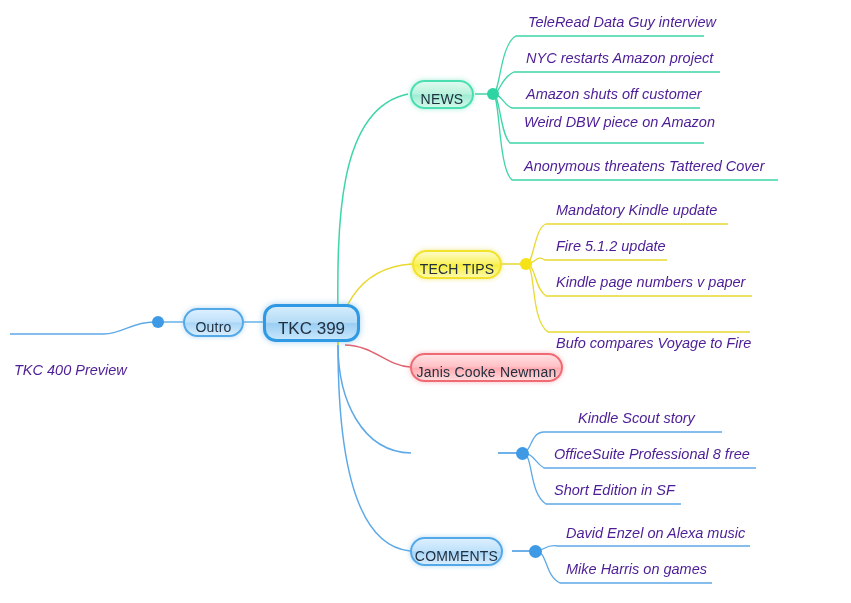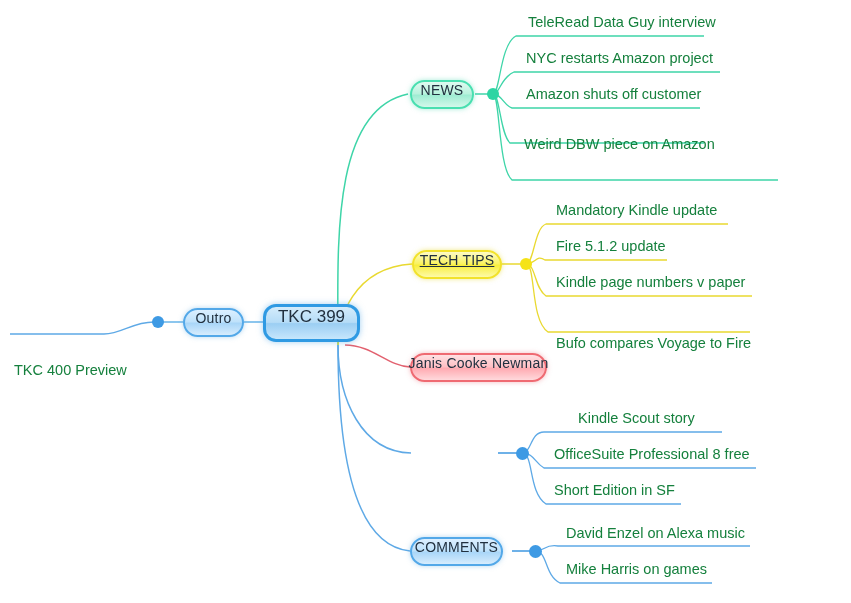--- a/index.html
+++ b/index.html
@@ -9,21 +9,21 @@
     font-family:"Liberation Sans","DejaVu Sans",sans-serif;
     overflow:hidden;
     position:relative;
   }
   #map{position:absolute;left:0;top:0;width:851px;height:603px;}
   svg.wires{position:absolute;left:0;top:0;width:851px;height:603px;pointer-events:none;}
 
   
   .node{
     position:absolute;
-    display:flex;align-items:flex-start;justify-content:center;
+    display:flex;align-items:flex-end;justify-content:center;
     box-sizing:border-box;
     white-space:nowrap;
     color:#21303f;
     border-radius:999px;
   }
   .node-root{
     font-size:17px;
     border:3px solid #2f9ae3;
     background:linear-gradient(180deg,#d4ecfb 0%,#b5dcf7 48%,#9bcef3 52%,#c6e6fc 100%);
     box-shadow:0 0 6px rgba(90,170,230,.55);
@@ -40,35 +40,35 @@
   }
   .b-green{
     border-color:#49dfb0;
     background:linear-gradient(180deg,#dffaf0 0%,#b8f2dd 47%,#9eecd2 53%,#d3f8ea 100%);
     box-shadow:0 0 5px rgba(80,220,180,.5);
   }
   .b-yellow{
     border-color:#f2e22a;
     background:linear-gradient(180deg,#fdfbc6 0%,#faf25f 47%,#f8ee3c 53%,#fdfaa8 100%);
     box-shadow:0 0 5px rgba(230,215,40,.55);
-    text-decoration:underline;
   }
   .b-red{
     border-color:#ef6a72;
     background:linear-gradient(180deg,#ffe0e2 0%,#ffc0c5 47%,#ffaab1 53%,#ffd9dc 100%);
     box-shadow:0 0 5px rgba(235,120,130,.5);
   }
 
   
   .leaf{
     position:absolute;
     font-size:14.5px;
-    color:#15803d;
+    color:#4c1d95;
     white-space:nowrap;
     line-height:16px;
+    font-style:italic;
   }
 
   
   .dot{
     position:absolute;
     border-radius:50%;
     box-sizing:border-box;
   }
   .dot-blue{background:#3e9ae4;}
   .dot-green{background:#2ed5a3;}
@@ -131,32 +131,33 @@
   <div class="dot dot-blue" style="left:152px;top:316px;width:12px;height:12px;"></div>
   <div class="leaf" style="left:14px;top:314px;margin-top:48px;">TKC 400 Preview</div>
 
   <div class="node node-branch b-green" style="left:410px;top:80px;width:64px;height:29px;">
     <span>NEWS</span>
   </div>
   <div class="dot dot-green" style="left:487px;top:88px;width:12px;height:12px;"></div>
   <div class="leaf" style="left:528px;top:14px;">TeleRead Data Guy interview</div>
   <div class="leaf" style="left:526px;top:50px;">NYC restarts Amazon project</div>
   <div class="leaf" style="left:526px;top:86px;">Amazon shuts off customer</div>
-  <div class="leaf" style="left:524px;top:136px;">Weird DBW piece on Amazon</div>
+  <div class="leaf" style="left:524px;top:114px;">Weird DBW piece on Amazon</div>
+  <div class="leaf" style="left:524px;top:158px;">Anonymous threatens Tattered Cover</div>
 
   <div class="node node-branch b-yellow" style="left:412px;top:250px;width:90px;height:29px;">
     <span>TECH TIPS</span>
   </div>
   <div class="dot dot-yellow" style="left:520px;top:258px;width:12px;height:12px;"></div>
   <div class="leaf" style="left:556px;top:202px;">Mandatory Kindle update</div>
   <div class="leaf" style="left:556px;top:238px;">Fire 5.1.2 update</div>
   <div class="leaf" style="left:556px;top:274px;">Kindle page numbers v paper</div>
   <div class="leaf" style="left:556px;top:310px;margin-top:25px;">Bufo compares Voyage to Fire</div>
 
-  <div class="node node-branch b-red" style="left:410px;top:353px;width:137px;height:29px;">
+  <div class="node node-branch b-red" style="left:410px;top:353px;width:153px;height:29px;">
     <span>Janis Cooke Newman</span>
   </div>
 
   <div class="dot dot-blue" style="left:516px;top:447px;width:13px;height:13px;"></div>
   <div class="leaf" style="left:554px;top:410px;margin-left:24px;">Kindle Scout story</div>
   <div class="leaf" style="left:554px;top:446px;">OfficeSuite Professional 8 free</div>
   <div class="leaf" style="left:554px;top:482px;">Short Edition in SF</div>
 
   <div class="node node-branch b-blue" style="left:410px;top:537px;width:93px;height:29px;">
     <span>COMMENTS</span>

